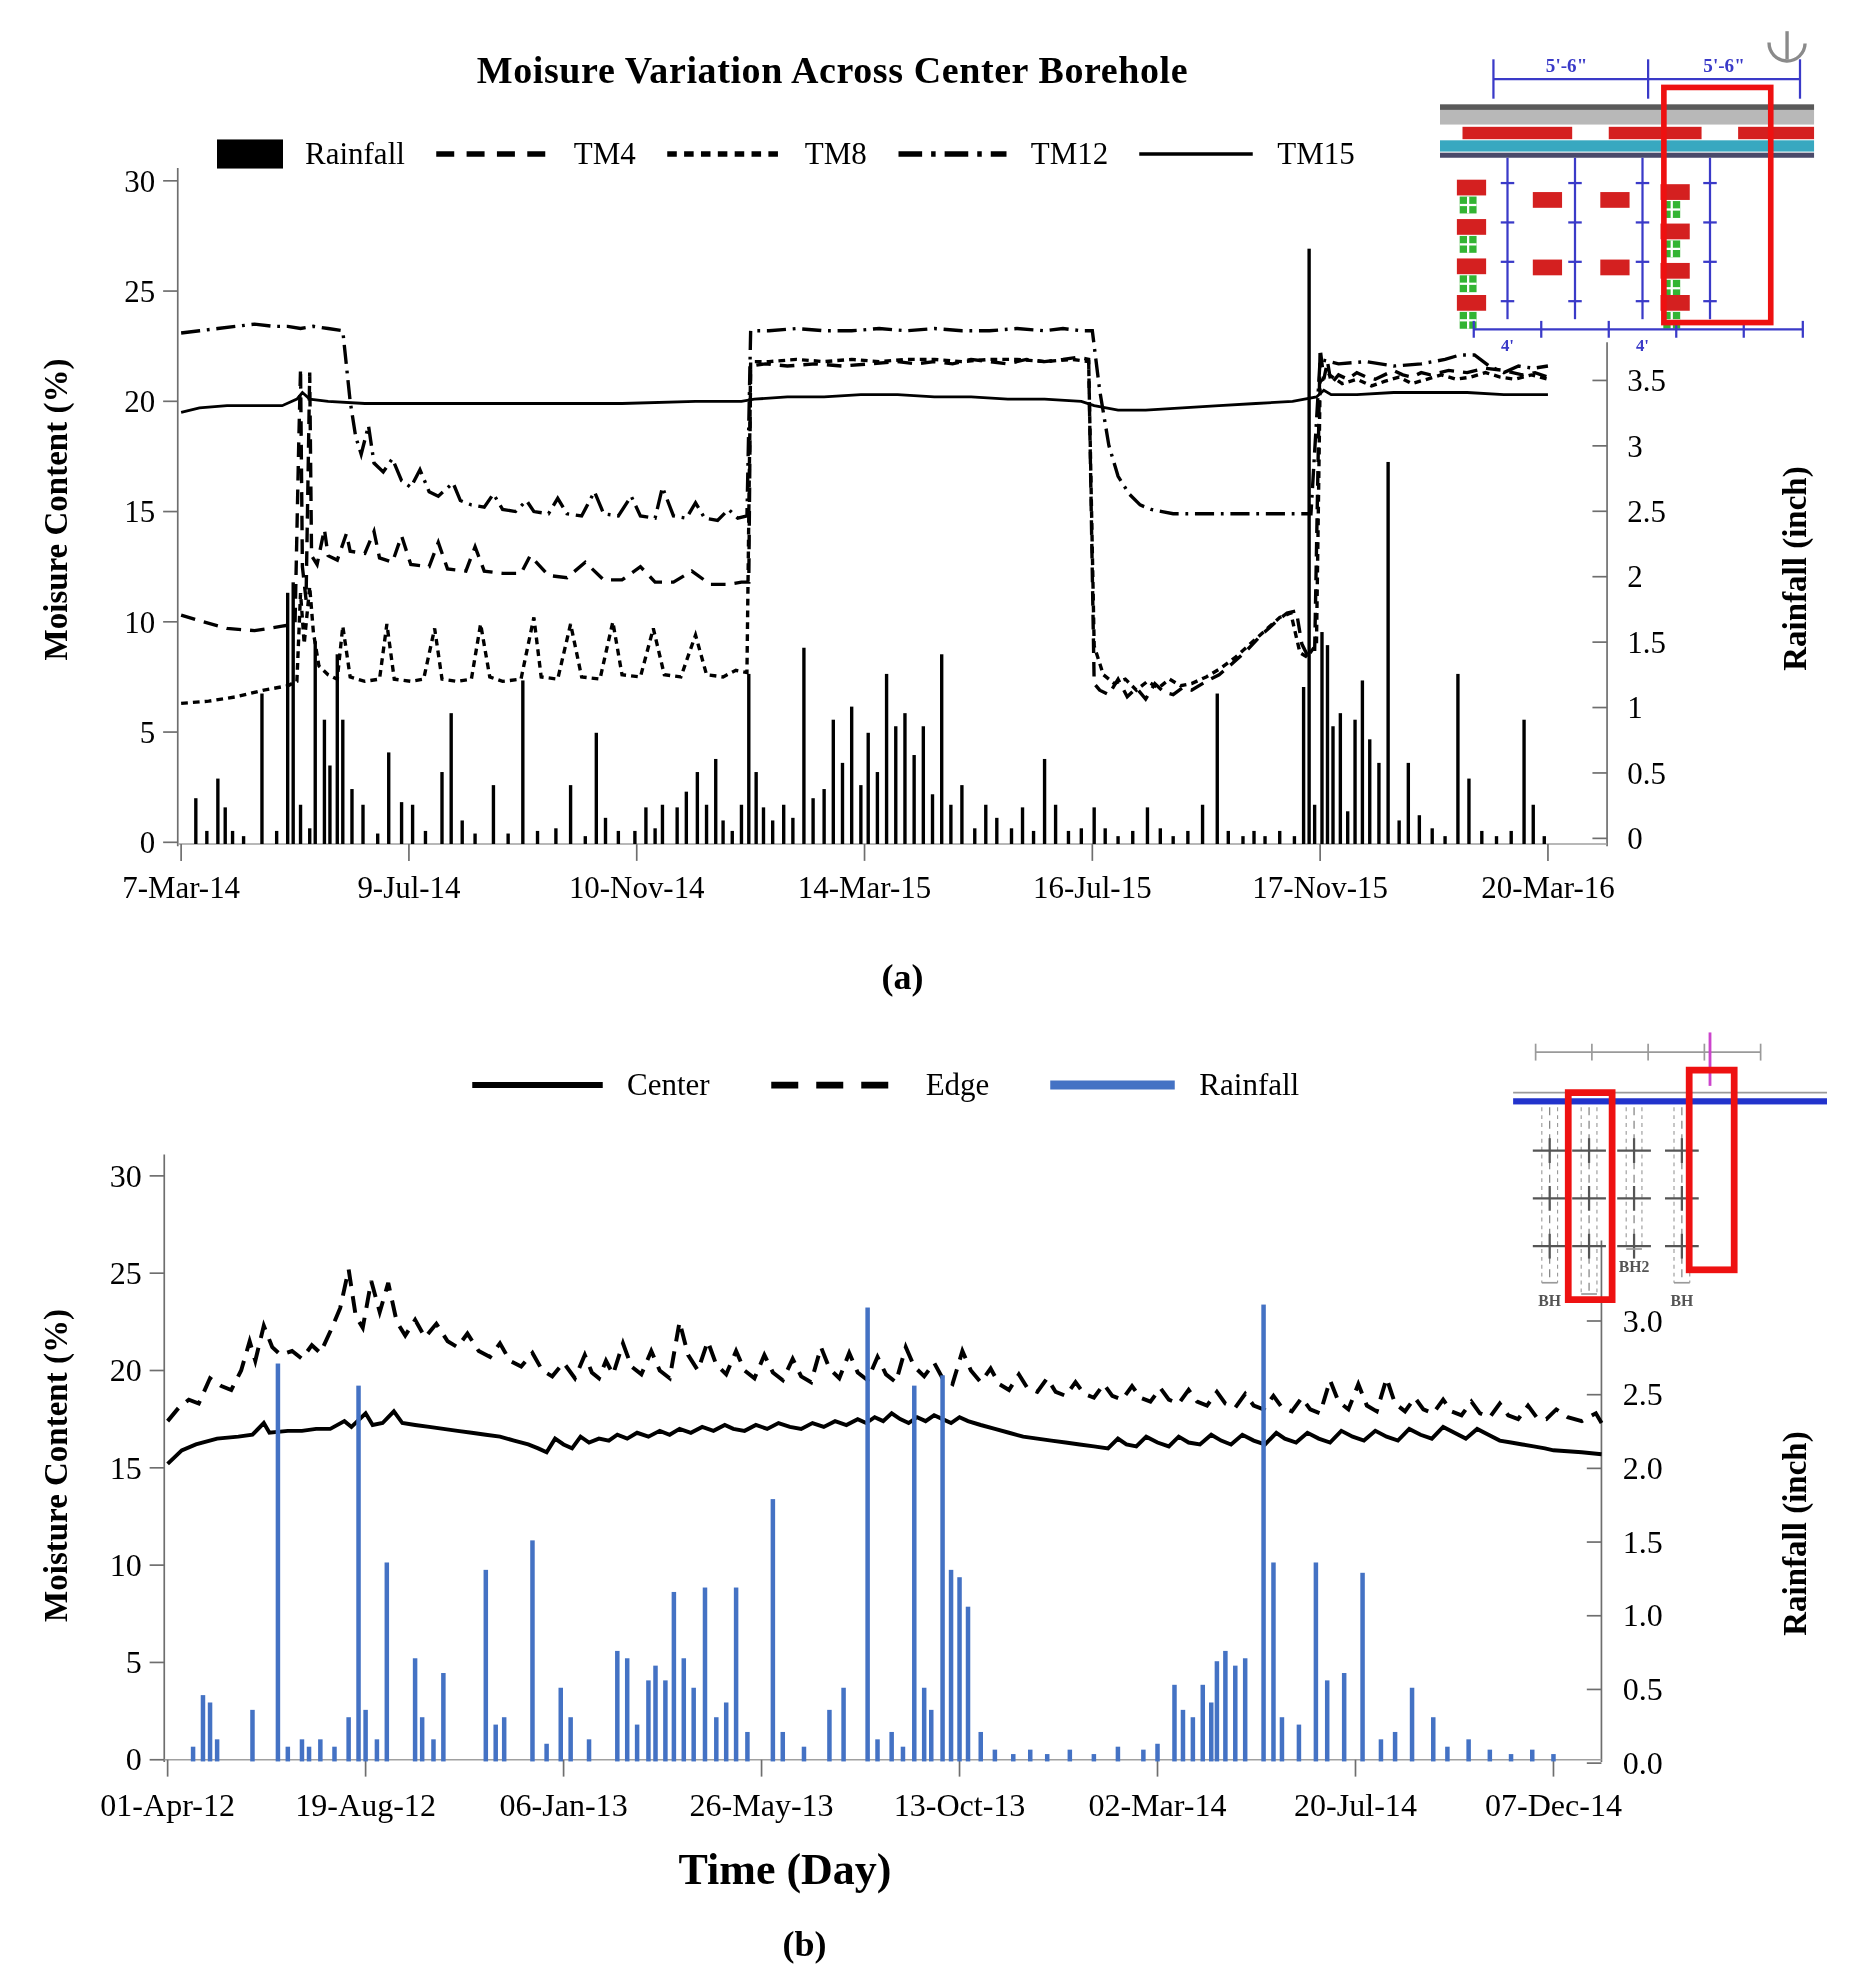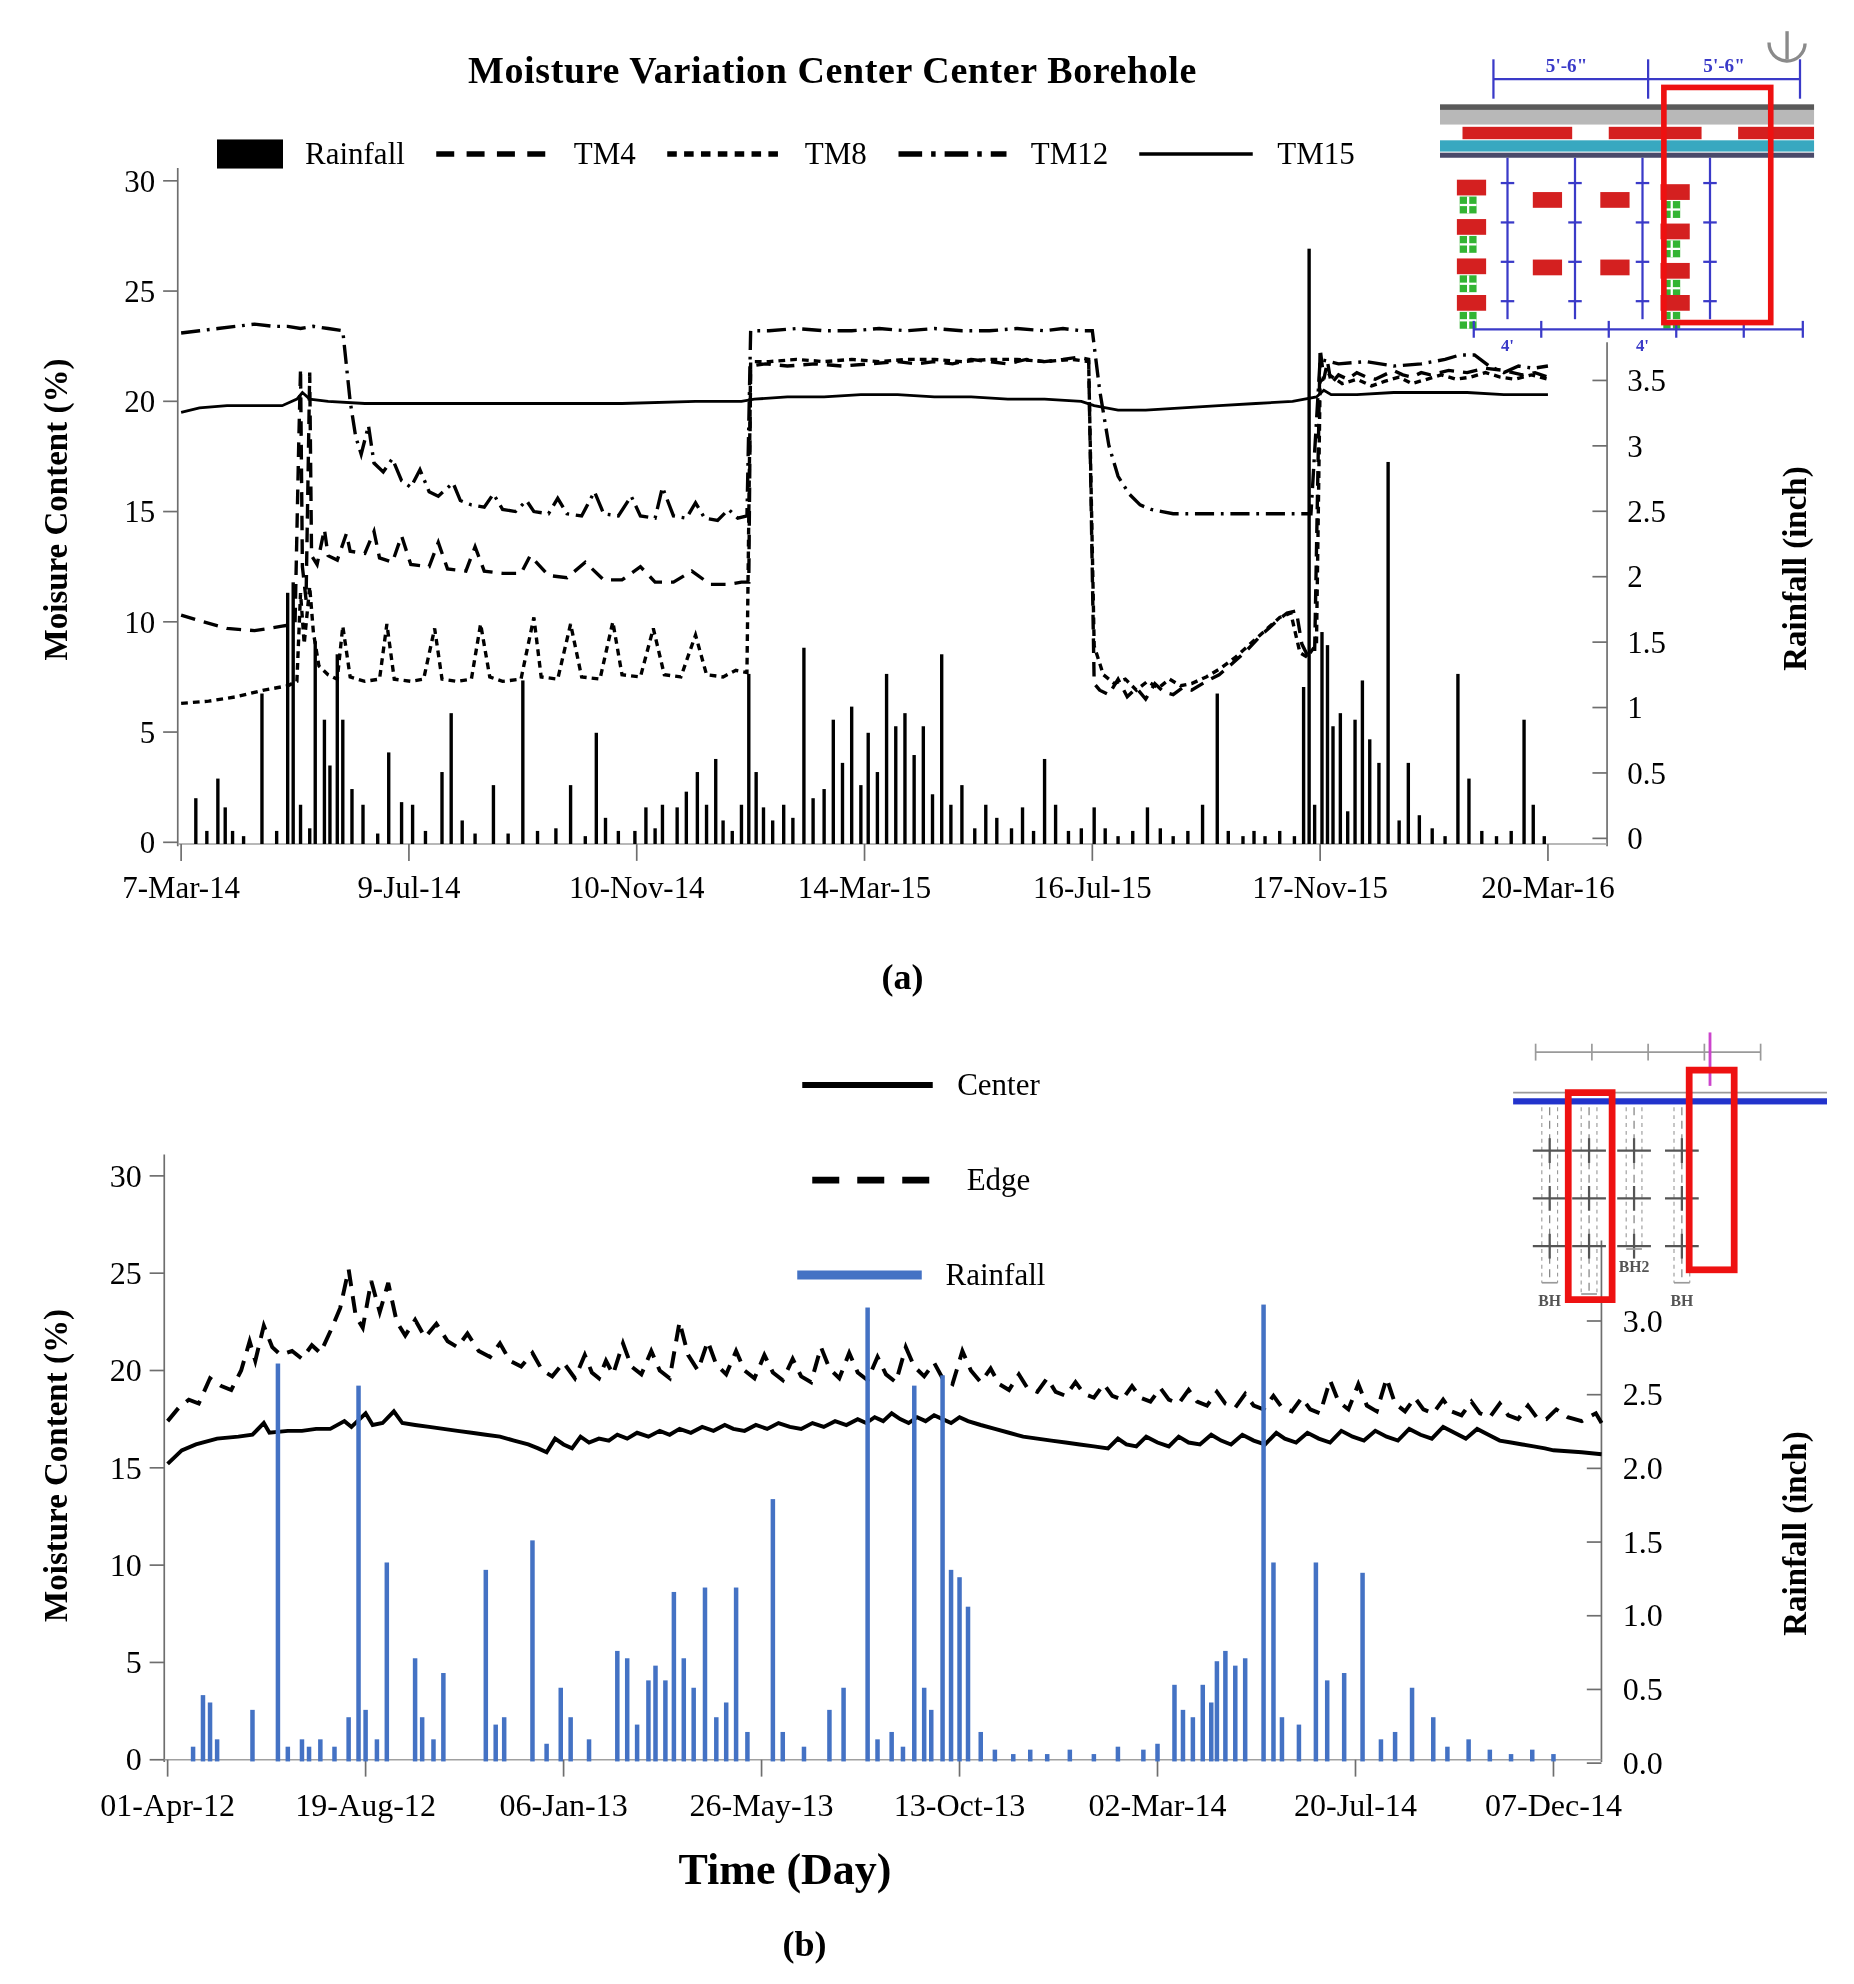--- a/index.html
+++ b/index.html
@@ -485,21 +485,21 @@
         <line x1="290" y1="363" x2="290" y2="407" stroke="#555" stroke-width="4"></line>
         <line x1="276" y1="450" x2="304" y2="450" stroke="#9a9a9a" stroke-width="3"></line>
         <text x="55" y="492" fill="#555" font-family="&quot;Liberation Serif&quot;,serif" font-size="28" text-anchor="middle" font-weight="bold">BH</text>
         <text x="205" y="430" fill="#555" font-family="&quot;Liberation Serif&quot;,serif" font-size="28" text-anchor="middle" font-weight="bold">BH2</text>
         <text x="290" y="492" fill="#555" font-family="&quot;Liberation Serif&quot;,serif" font-size="28" text-anchor="middle" font-weight="bold">BH</text>
         <rect x="88" y="112" width="78" height="368" fill="none" stroke="#ee1111" stroke-width="12"></rect>
         <rect x="303" y="72" width="80" height="355" fill="none" stroke="#ee1111" stroke-width="12"></rect>
       </g>
   </svg>
 
-  <div class="abs title" style="left:315px;top:48px;width:1035px;">Moisture Variation Center Center Borehole</div>
+  <div class="abs title" style="left:315px;top:48px;width:1035px;">Moisure Variation Across Center Borehole</div>
 
   <div id="legend-a" class="legend" style="left:217px;top:136px;width:1272px;gap:29px;">
       <div class="item">
         <svg width="66" height="36" viewBox="0 0 118 64">
           <rect x="0" y="6" width="118" height="52" fill="#000000"></rect>
         </svg>
         <span class="lbl">Rainfall</span>
       </div>
       <div class="item">
         <svg width="118" height="36" viewBox="0 0 210 64">
@@ -525,21 +525,21 @@
         </svg>
         <span class="lbl">TM15</span>
       </div>
     </div>
 
   <div class="abs axis-title rot" style="left:-281px;top:487px;">Moisure Content (%)</div>
   <div class="abs axis-title rot" style="left:1458px;top:546px;">Rainfall (inch)</div>
 
   <div class="abs caption" style="left:790px;top:956px;">(a)</div>
 
-  <div id="legend-b" class="legend" style="left:470px;top:1067px;width:900px;gap:59px;flex-direction:column;">
+  <div id="legend-b" class="legend" style="left:470px;top:1067px;width:900px;gap:59px;">
       <div class="item">
         <svg width="135" height="36" viewBox="0 0 240 64">
           <line x1="4" y1="32" x2="236" y2="32" stroke="#000000" stroke-width="11"></line>
         </svg>
         <span class="lbl">Center</span>
       </div>
       <div class="item">
         <svg width="135" height="36" viewBox="0 0 240 64">
           <line x1="4" y1="32" x2="236" y2="32" stroke="#000000" stroke-width="12" stroke-dasharray="48 32"></line>
         </svg>

